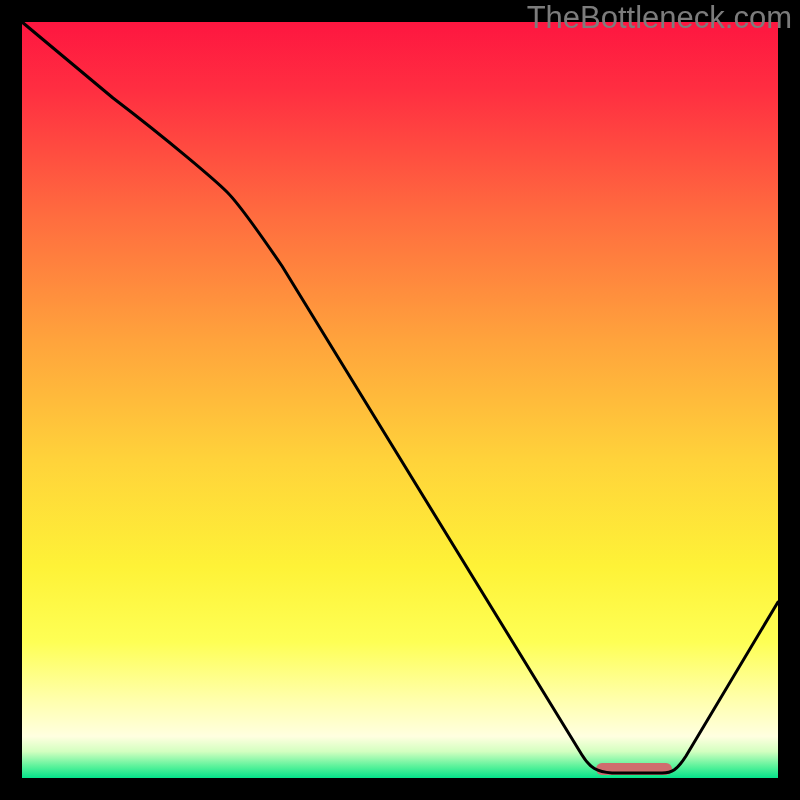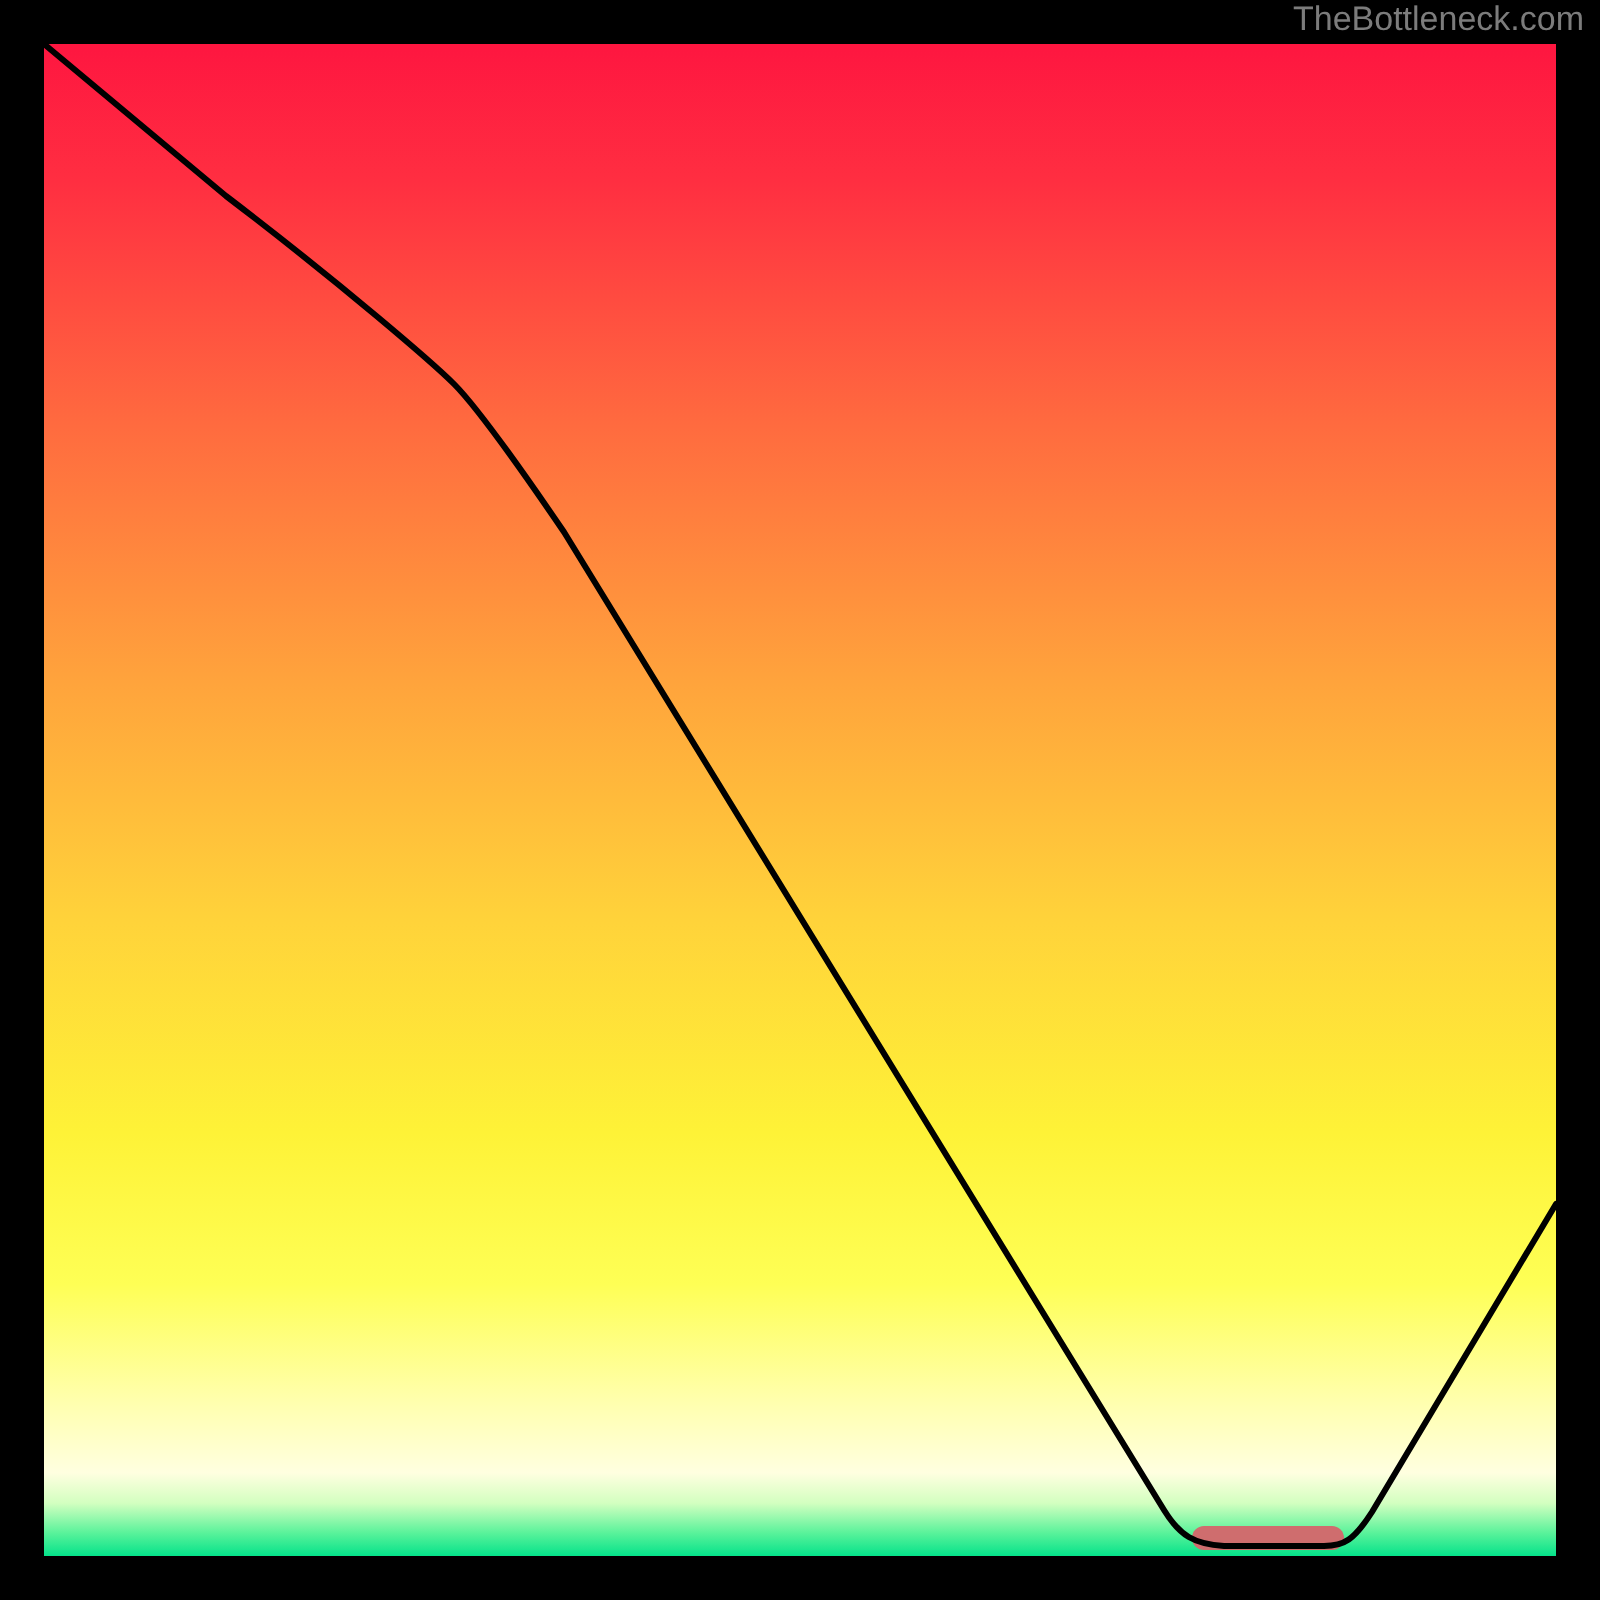--- a/index.html
+++ b/index.html
@@ -24,21 +24,21 @@
     left: 0;
     top: 0;
     width: 756px;
     height: 756px;
   }
   .watermark {
     position: absolute;
     top: 0px;
     right: 8px;
     color: #7c7c7c;
-    font-size: 17px;
+    font-size: 31px;
     font-weight: 500;
     letter-spacing: 0px;
     user-select: none;
     font-family: Arial, Helvetica, sans-serif;
   }
   .marker {
     position: absolute;
     height: 12px;
     background: #cf6d6e;
     border-radius: 6px;

